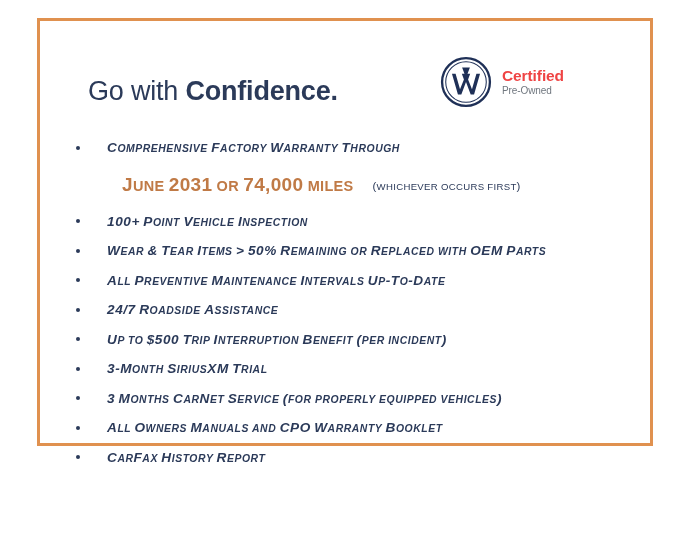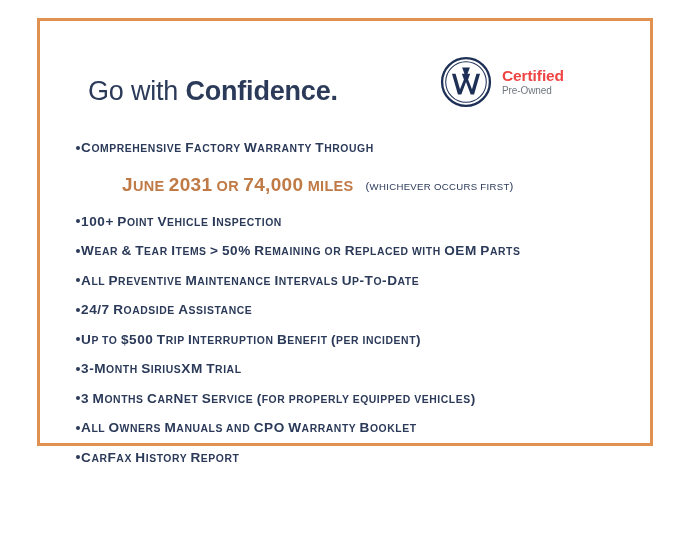--- a/index.html
+++ b/index.html
@@ -80,23 +80,24 @@
   #features {
     position: absolute;
     left: 0;
     top: 112px;
     right: 0;
   }
 
   .feature-row {
     position: relative;
     height: 29.5px;
-    padding-left: 41px;
+    padding-left: 67px;
     display: flex;
     align-items: center;
+    font-style: italic;
   }
   .feature-row .bullet {
     position: absolute;
     left: 36px;
     top: 50%;
     width: 4px;
     height: 4px;
     margin-top: -2px;
     border-radius: 50%;
     background: #2b3a59;
@@ -130,21 +131,21 @@
     white-space: nowrap;
   }
   .warranty-main .cap { font-size: 19px; }
   .warranty-note {
     color: #2b3a59;
     font-weight: 400;
     font-size: 9.6px;
     letter-spacing: 0.3px;
     text-transform: uppercase;
     white-space: nowrap;
-    margin-left: 12px;
+    margin-left: 19px;
     position: relative;
     top: 1px;
   }
   .warranty-note .cap { font-size: 11.4px; }
 </style>
 </head>
 <body>
 
 <div id="card">
 

